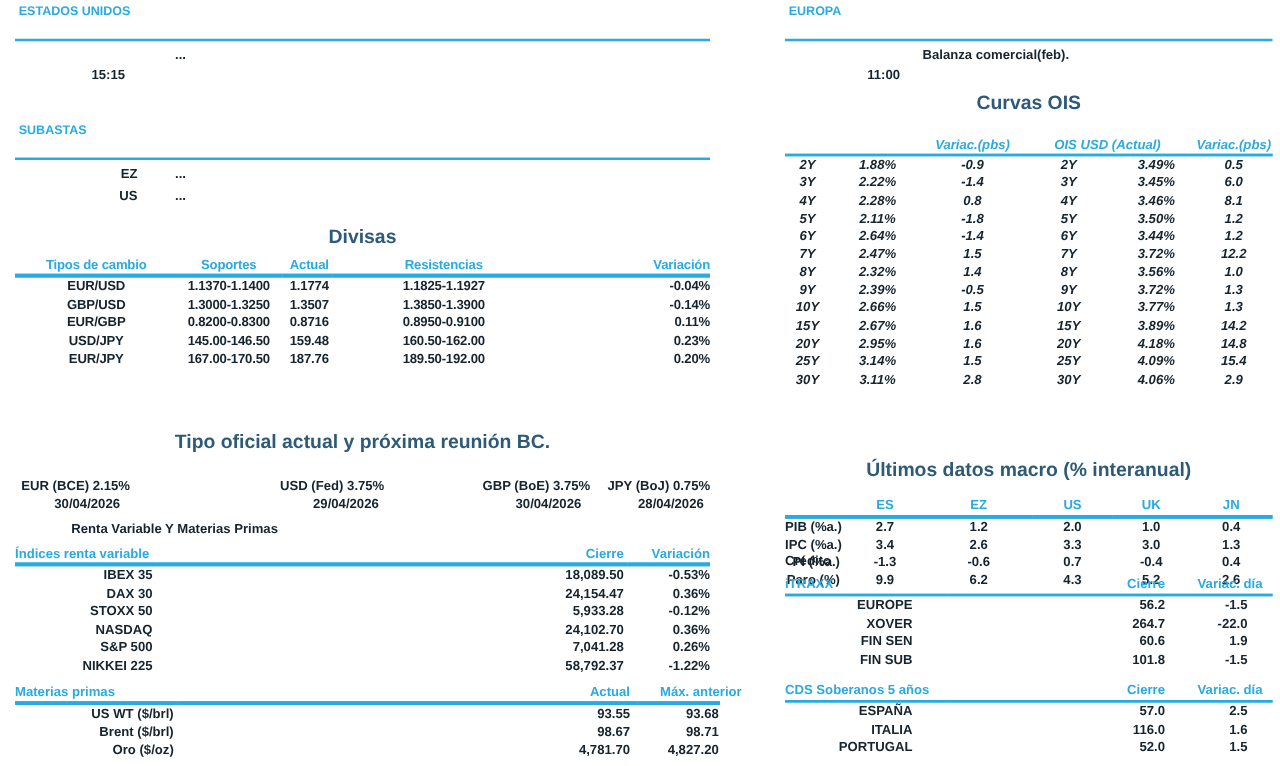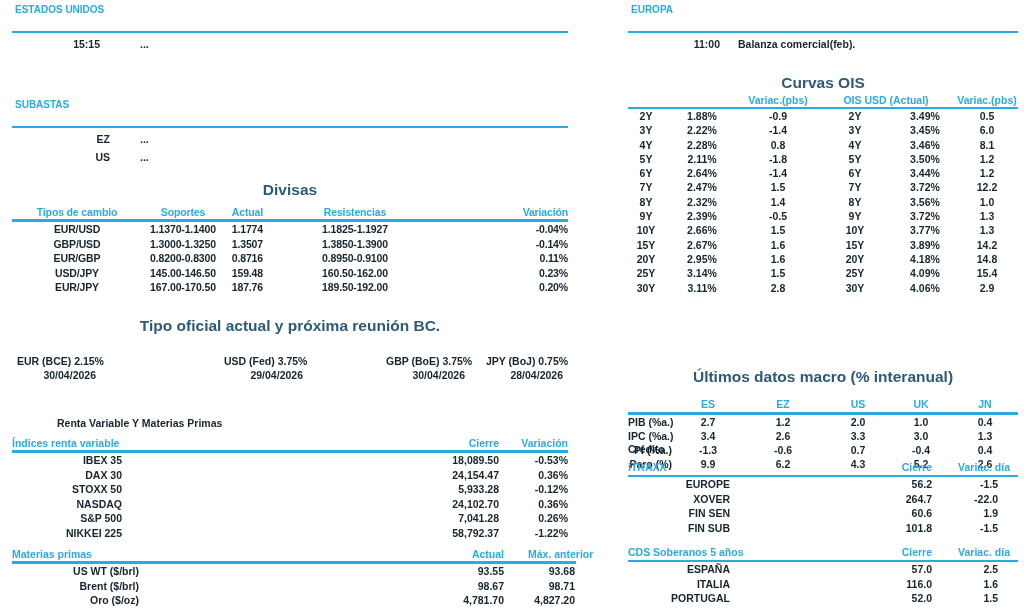--- a/index.html
+++ b/index.html
@@ -10,21 +10,21 @@
     color:#16242e; font-size:10.5px; overflow:hidden;
   }
   .abs { position:absolute; }
 
   
   .band-title {
     color:#29ABE2; font-size:10px; line-height:12px;
     padding:2px 0 15px 3px; border-bottom:2.5px solid #29ABE2; white-space:nowrap;
   }
   .event-row { display:flex; line-height:14px; margin-top:4px; white-space:nowrap; }
-  .event-time  { width:88px; text-align:right; }
+  .event-time  { width:88px; text-align:right;margin-top:16px; }
   .event-time.eu { width:92px; }
   .event-detail { margin-left:40px; }
   .event-detail.eu { margin-left:18px; }
   .auction-label { width:98px; text-align:right; }
   .auction-detail { margin-left:30px; }
 
   
   .big-title {
     color:#2D5A77; font-size:15.5px; line-height:19px; text-align:center; white-space:nowrap;
   }
@@ -172,21 +172,21 @@
             <td class="al c-pair">EUR/JPY</td>
             <td class="al">167.00-170.50</td>
             <td class="ar c-act">187.76</td>
             <td class="al c-res">189.50-192.00</td>
             <td class="ar">0.20%</td>
           </tr>
         </tbody>
     </table>
   </section>
 
-  <section class="abs" style="left:12px; top:316px; width:556px;">
+  <section class="abs" style="left:12px; top:344px; width:556px;">
     <div class="big-title">Tipo oficial actual y próxima reunión BC.</div>
     <div class="banks-row">
       <div class="bank-cell" id="bank-0">
         <div class="bank-rate">EUR (BCE) 2.15%</div>
         <div class="bank-date">30/04/2026</div>
       </div>
       <div class="bank-cell" id="bank-1">
         <div class="bank-rate">USD (Fed) 3.75%</div>
         <div class="bank-date">29/04/2026</div>
       </div>
@@ -301,21 +301,21 @@
 
         <div class="event-row">
           <span class="event-time eu">11:00</span>
           <span class="event-detail eu">Balanza comercial(feb).</span>
         </div>
       </div>
   </section>
 
   <section class="abs" style="left:628px; top:73px; width:390px;">
     <div class="big-title">Curvas OIS</div>
-    <table class="tbl ois-tbl" style="margin-top:2px;">
+    <table class="tbl ois-tbl" style="margin-top:18px;font-style:italic;">
       <colgroup>
         <col style="width:36px">
           <col style="width:76px">
           <col style="width:76px">
           <col style="width:78px">
           <col style="width:62px">
           <col style="width:62px">
       </colgroup>
       <thead>
         <tr>

